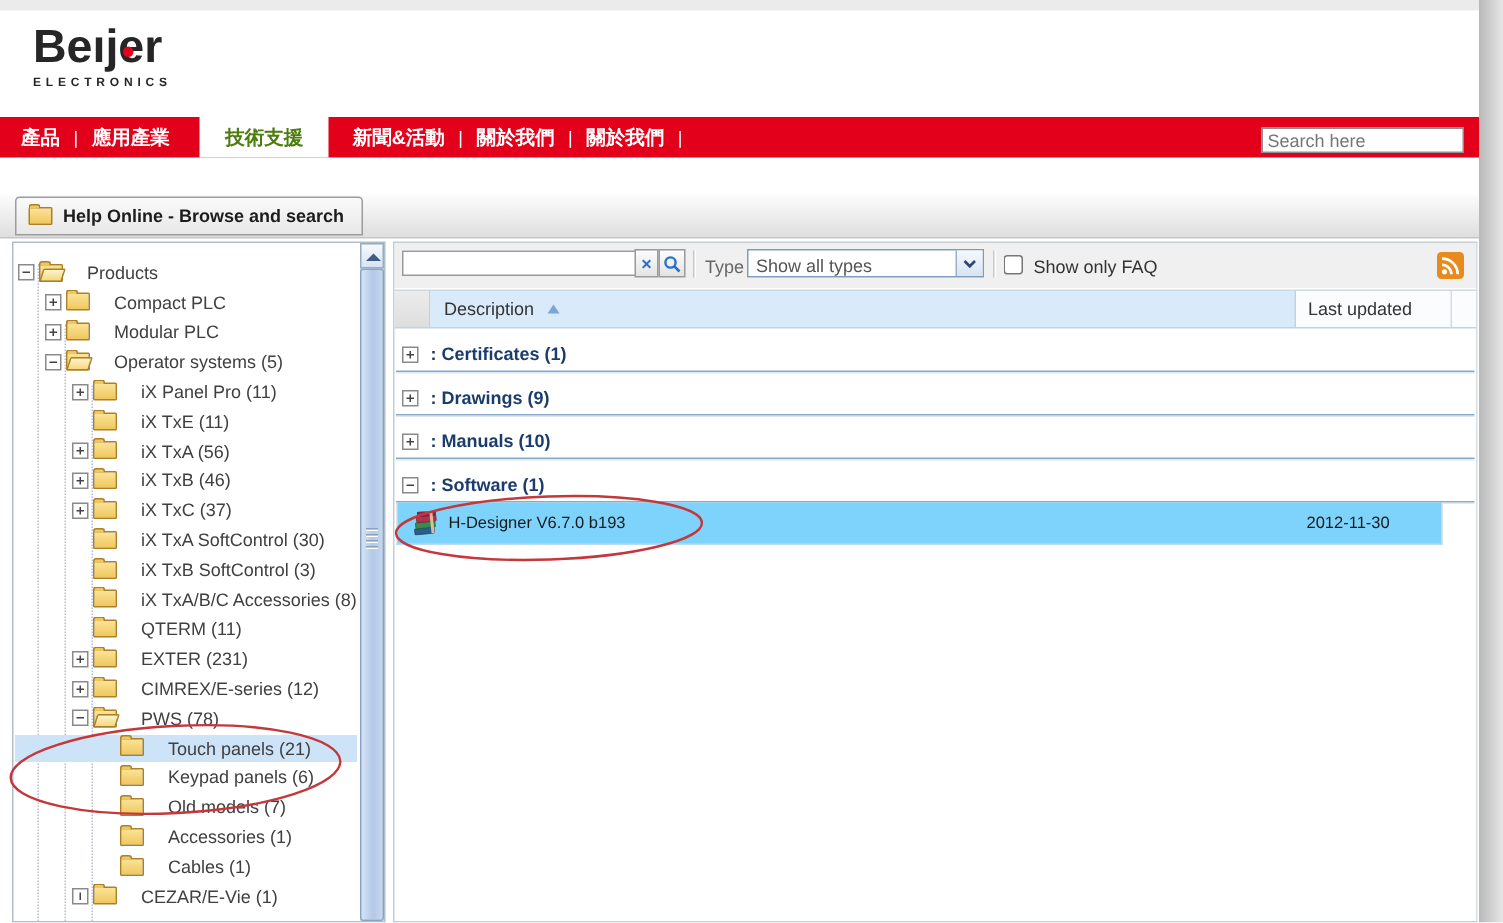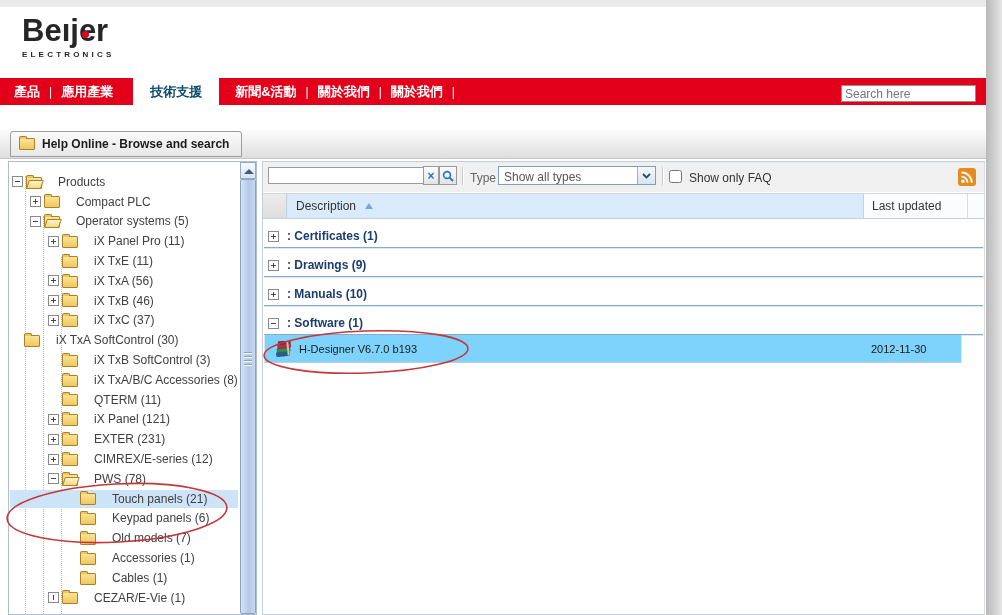--- a/index.html
+++ b/index.html
@@ -13,21 +13,21 @@
 
   
   #logo{left:22px;top:14px;width:200px;height:56px}
   #logo .name{font-size:31px;font-weight:bold;color:#262626;letter-spacing:0;line-height:34px}
   #logo .reddot{position:absolute;left:60px;top:17px;width:7px;height:7px;background:#e2001a;border-radius:50%}
   #logo .sub{font-size:8px;font-weight:bold;color:#262626;letter-spacing:3.2px;margin-top:2px}
 
   
   #navbar{left:0;top:78px;width:986px;height:27px;background:#e2001a;display:flex;align-items:center;padding-left:14px;box-sizing:border-box}
   .nav-item{color:#fff;font-size:13px;font-weight:bold;cursor:pointer;white-space:nowrap}
-  .nav-item.active{background:#fff;color:#0c4a6e;height:27px;display:flex;align-items:center;padding:0 17px;margin:0 16px 0 20px}
+  .nav-item.active{background:#fff;color:#4d7c0f;height:27px;display:flex;align-items:center;padding:0 17px;margin:0 16px 0 20px}
   .nav-sep{color:#fff;font-size:12px;margin:0 9px;font-weight:normal}
   #nav-search{position:absolute;left:841px;top:85px;width:127px;height:15px;border:1px solid #8e8e8e;
               font-size:12px;color:#555;padding:0 3px;font-family:"Liberation Sans",sans-serif}
 
   
   #tabstrip{left:0;top:130px;width:986px;height:28px;background:linear-gradient(#fcfcfc,#dedede);border-bottom:1px solid #c6c6c6}
   #tab{left:10px;top:131px;height:26px;background:linear-gradient(#fafafa,#e7e7e7);border:1px solid #9c9c9c;
        border-radius:3px 3px 0 0;display:flex;align-items:center;padding:0 12px 0 8px;box-sizing:border-box;cursor:pointer}
   #tab .lbl{font-size:12px;font-weight:bold;color:#1c1c1c;margin-left:7px;white-space:nowrap}
 
@@ -153,20 +153,29 @@
 
     <span class="expander plus">
           <i class="h"></i>
           <i class="v"></i>
         </span>
     <span class="folder-wrap"><span class="folder"></span></span>
     <span class="tree-label">Compact PLC</span>
   </div>
       <div class="tree-row" style="padding-left: 20px;">
 
+    <span class="expander plus">
+          <i class="h"></i>
+          <i class="v"></i>
+        </span>
+    <span class="folder-wrap"><span class="folder"></span></span>
+    <span class="tree-label">Modular PLC</span>
+  </div>
+      <div class="tree-row" style="padding-left: 20px;">
+
     <span class="expander minus">
           <i class="h"></i>
         </span>
     <span class="folder-wrap"><span class="folder open"></span></span>
     <span class="tree-label">Operator systems (5)</span>
   </div>
       <div class="tree-row" style="padding-left: 38px;">
 
     <span class="expander plus">
           <i class="h"></i>
@@ -201,21 +210,21 @@
   </div>
       <div class="tree-row" style="padding-left: 38px;">
 
     <span class="expander plus">
           <i class="h"></i>
           <i class="v"></i>
         </span>
     <span class="folder-wrap"><span class="folder"></span></span>
     <span class="tree-label">iX TxC (37)</span>
   </div>
-      <div class="tree-row" style="">
+      <div class="tree-row" style="padding-left: 38px;">
 
     <span class="expander none"></span>
     <span class="folder-wrap"><span class="folder"></span></span>
     <span class="tree-label">iX TxA SoftControl (30)</span>
   </div>
       <div class="tree-row" style="padding-left: 38px;">
 
     <span class="expander none"></span>
     <span class="folder-wrap"><span class="folder"></span></span>
     <span class="tree-label">iX TxB SoftControl (3)</span>
@@ -224,29 +233,20 @@
 
     <span class="expander none"></span>
     <span class="folder-wrap"><span class="folder"></span></span>
     <span class="tree-label">iX TxA/B/C Accessories (8)</span>
   </div>
       <div class="tree-row" style="padding-left: 38px;">
 
     <span class="expander none"></span>
     <span class="folder-wrap"><span class="folder"></span></span>
     <span class="tree-label">QTERM (11)</span>
-  </div>
-      <div class="tree-row" style="padding-left: 38px;">
-
-    <span class="expander plus">
-          <i class="h"></i>
-          <i class="v"></i>
-        </span>
-    <span class="folder-wrap"><span class="folder"></span></span>
-    <span class="tree-label">iX Panel (121)</span>
   </div>
       <div class="tree-row" style="padding-left: 38px;">
 
     <span class="expander plus">
           <i class="h"></i>
           <i class="v"></i>
         </span>
     <span class="folder-wrap"><span class="folder"></span></span>
     <span class="tree-label">EXTER (231)</span>
   </div>

